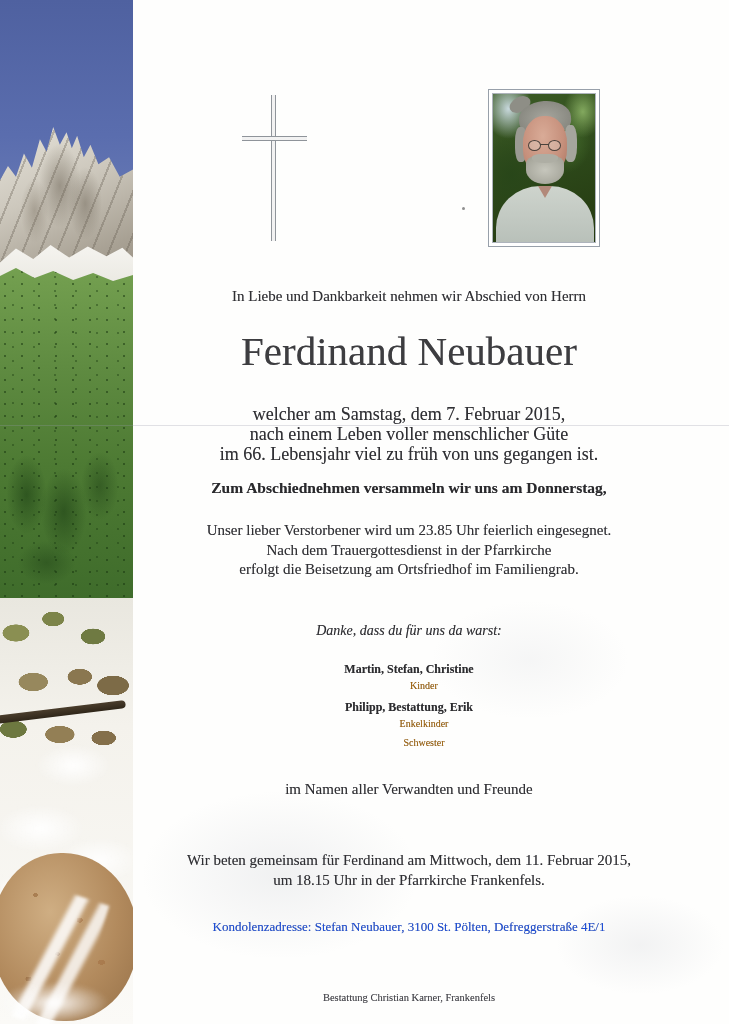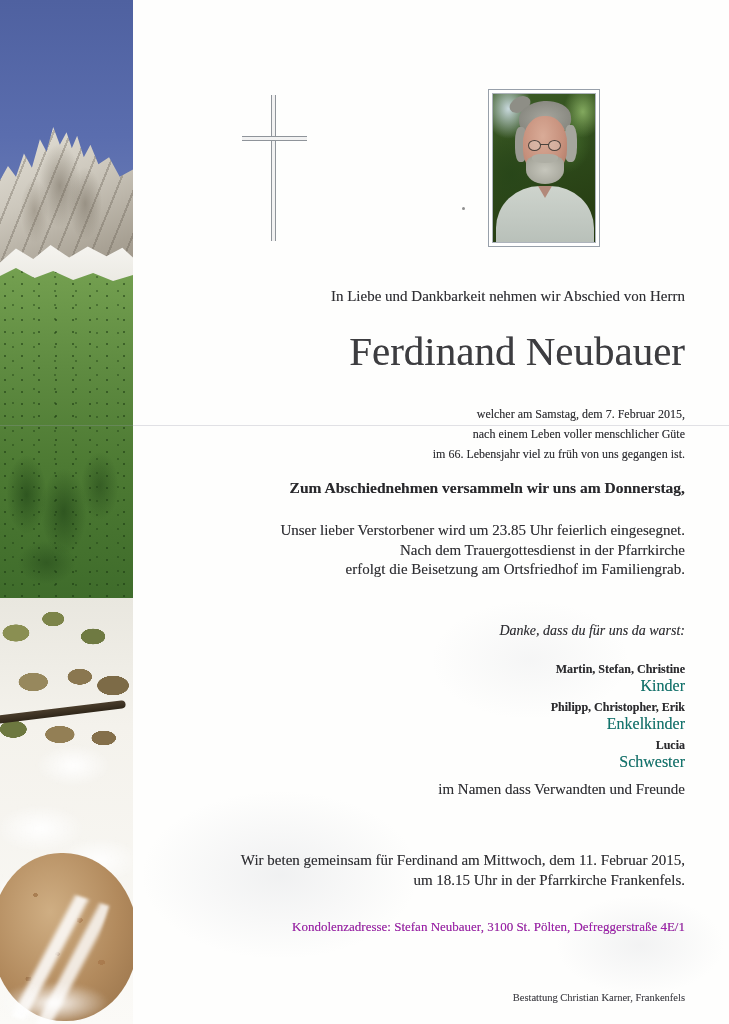--- a/index.html
+++ b/index.html
@@ -117,34 +117,34 @@
   
   .scan-line { position:absolute; left:0; top:425px; width:729px; height:1px; background:rgba(150,152,168,.28); }
   .blotch { position:absolute; pointer-events:none; }
   .b1 { left:140px; top:790px; width:280px; height:170px; background:radial-gradient(ellipse, rgba(168,172,182,.16), transparent 70%); }
   .b2 { left:555px; top:895px; width:170px; height:100px; background:radial-gradient(ellipse, rgba(168,172,182,.14), transparent 70%); }
   .b3 { left:430px; top:600px; width:200px; height:120px; background:radial-gradient(ellipse, rgba(170,174,184,.10), transparent 70%); }
   .dot { position:absolute; left:462px; top:207px; width:3px; height:3px; background:#8f8f8f; border-radius:50%; }
 
   
   .content { position:absolute; left:133px; top:0; width:552px; height:784px;
-    text-align:right; color:#303034; text-shadow:0 0 .4px rgba(70,70,75,.5); }
+    text-align:center; color:#303034; text-shadow:0 0 .4px rgba(70,70,75,.5); }
   .blk { position:absolute; left:0; width:100%; }
   .intro      { top:288px; font-size:15px; }
   .name       { top:330px; font-size:41px; line-height:42px; color:#3d3d40; }
-  .passing    { top:404px; font-size:12px; line-height:20px; }
+  .passing    { top:404px; font-size:18px; line-height:20px; }
   .farewell   { top:478px; font-size:15.5px; line-height:20px; font-weight:bold; color:#29292c; }
   .blessing   { top:521px; font-size:15px; line-height:19.5px; }
   .thanks     { top:623px; font-size:14px;font-style:italic; }
   .mourners   { top:660px; }
   .m-names    { font-size:12px; line-height:19px; font-weight:bold; color:#2c2c2f; }
-  .m-rel      { font-size:16px; line-height:14px; margin-bottom:5px; color:#0f766e;margin-left:30px; }
+  .m-rel      { font-size:10px; line-height:14px; margin-bottom:5px; color:#a16207;margin-left:30px; }
   .closing    { top:781px; font-size:15px; }
   .prayer     { top:850px; font-size:15px; line-height:20px; }
-  .condolence { top:919px; font-size:13px; color:#a21caf; }
+  .condolence { top:919px; font-size:13px; color:#1d4ed8; }
   .funeral    { top:992px; font-size:10.5px; color:#46464c; }
 </style>
 </head>
 <body data-interactable="false">
 
 <div class="landscape" data-interactable="false">
   <div class="sky" data-interactable="false"></div>
   <div class="mountains" data-interactable="false">
     <div class="crags" data-interactable="false"></div>
   </div>
@@ -212,27 +212,26 @@
     <div data-interactable="false">Unser lieber Verstorbener wird um 23.85 Uhr feierlich eingesegnet.</div>
     <div data-interactable="false">Nach dem Trauergottesdienst in der Pfarrkirche</div>
     <div data-interactable="false">erfolgt die Beisetzung am Ortsfriedhof im Familiengrab.</div>
   </div>
 
   <div class="blk thanks" data-interactable="false">Danke, dass du für uns da warst:</div>
 
   <div class="blk mourners" data-interactable="false">
     <div class="m-names" data-interactable="false">Martin, Stefan, Christine</div>
     <div class="m-rel" data-interactable="false">Kinder</div>
-    <div class="m-names" data-interactable="false">Philipp, Christopher, Erik</div>
+    <div class="m-names" data-interactable="false">Philipp, Bestattung, Erik</div>
     <div class="m-rel" data-interactable="false">Enkelkinder</div>
-    <div class="m-names" data-interactable="false">Lucia</div>
     <div class="m-rel" data-interactable="false">Schwester</div>
   </div>
 
-  <div class="blk closing" data-interactable="false">im Namen dass Verwandten und Freunde</div>
+  <div class="blk closing" data-interactable="false">im Namen aller Verwandten und Freunde</div>
 
   <div class="blk prayer" data-interactable="false">
     <div data-interactable="false">Wir beten gemeinsam für Ferdinand am Mittwoch, dem 11. Februar 2015,</div>
     <div data-interactable="false">um 18.15 Uhr in der Pfarrkirche Frankenfels.</div>
   </div>
 
   <div class="blk condolence" data-interactable="false">Kondolenzadresse: Stefan Neubauer, 3100 St. Pölten, Defreggerstraße 4E/1</div>
 
   <div class="blk funeral" data-interactable="false">Bestattung Christian Karner, Frankenfels</div>
 

